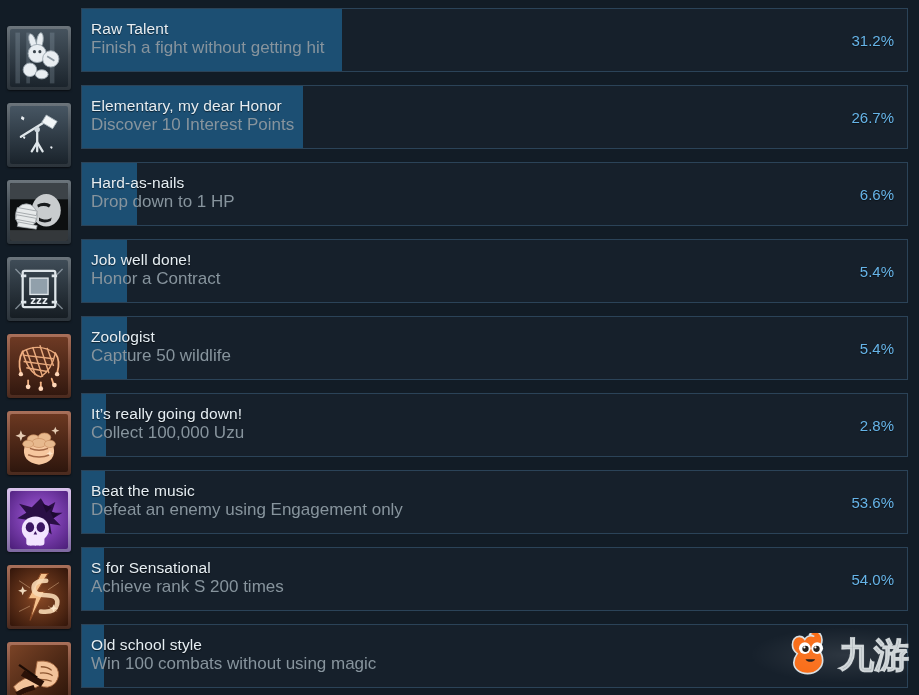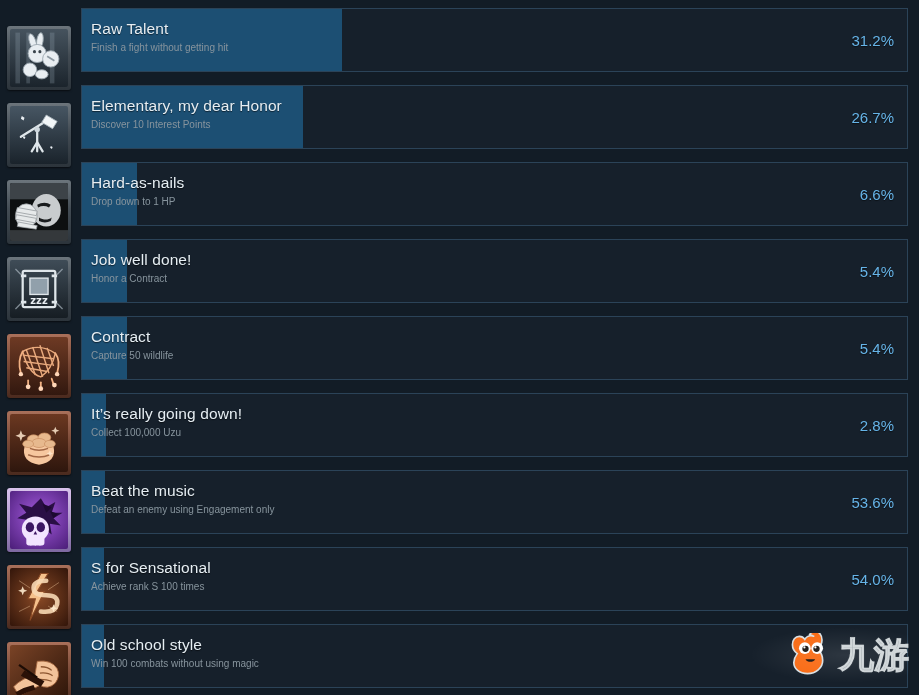--- a/index.html
+++ b/index.html
@@ -75,21 +75,21 @@
   }
   .ach-title {
     font-size: 15.5px;
     color: #e6eef3;
     line-height: 20px;
     letter-spacing: .1px;
     text-shadow: 0 1px 1px rgba(0,0,0,.55);
     white-space: nowrap;
   }
   .ach-desc {
-    font-size: 10px;
+    font-size: 17px;
     color: #87949d;
     line-height: 16px;
     margin-top: 1px;
     white-space: nowrap;
   }
   .ach-pct {
     position: absolute;
     right: 13px;
     top: 50%;
     transform: translateY(-50%);
@@ -321,21 +321,21 @@
                 <circle cx="49" cy="53" r="2.6"></circle>
       <circle cx="52" cy="41" r="2.4"></circle>
                 <circle cx="12" cy="41" r="2.4"></circle>
               </g>
             </svg>
           </span>
         </div>
         <div class="ach-body">
           <div class="bar-fill" style="width:45px"></div>
           <div class="ach-text">
-            <div class="ach-title">Contract</div>
+            <div class="ach-title">Zoologist</div>
             <div class="ach-desc">Capture 50 wildlife</div>
           </div>
           <div class="ach-pct">5.4%</div>
         </div>
       </div>
       <div class="ach-row">
         <div class="icon-wrap warm">
           <span class="icon-inner">
     <svg viewBox="0 0 64 64">
               <defs>
@@ -443,21 +443,21 @@
       <path d="M14 20l1.4 3.8L19 25l-3.6 1.4L14 30l-1.4-3.6L9 25l3.6-1.2z"></path>
       <path d="M48 40l1.2 3.2L52.4 44.4 49.2 45.6 48 48.8 46.8 45.6 43.6 44.4 46.8 43.2z"></path>
               </g>
             </svg>
           </span>
         </div>
         <div class="ach-body">
           <div class="bar-fill" style="width:22px"></div>
           <div class="ach-text">
             <div class="ach-title">S for Sensational</div>
-            <div class="ach-desc">Achieve rank S 100 times</div>
+            <div class="ach-desc">Achieve rank S 200 times</div>
           </div>
           <div class="ach-pct">54.0%</div>
         </div>
       </div>
       <div class="ach-row">
         <div class="icon-wrap warm">
           <span class="icon-inner">
     <svg viewBox="0 0 64 64">
               <defs>
                 <linearGradient id="g9" x1="0" y1="0" x2="1" y2="1">

